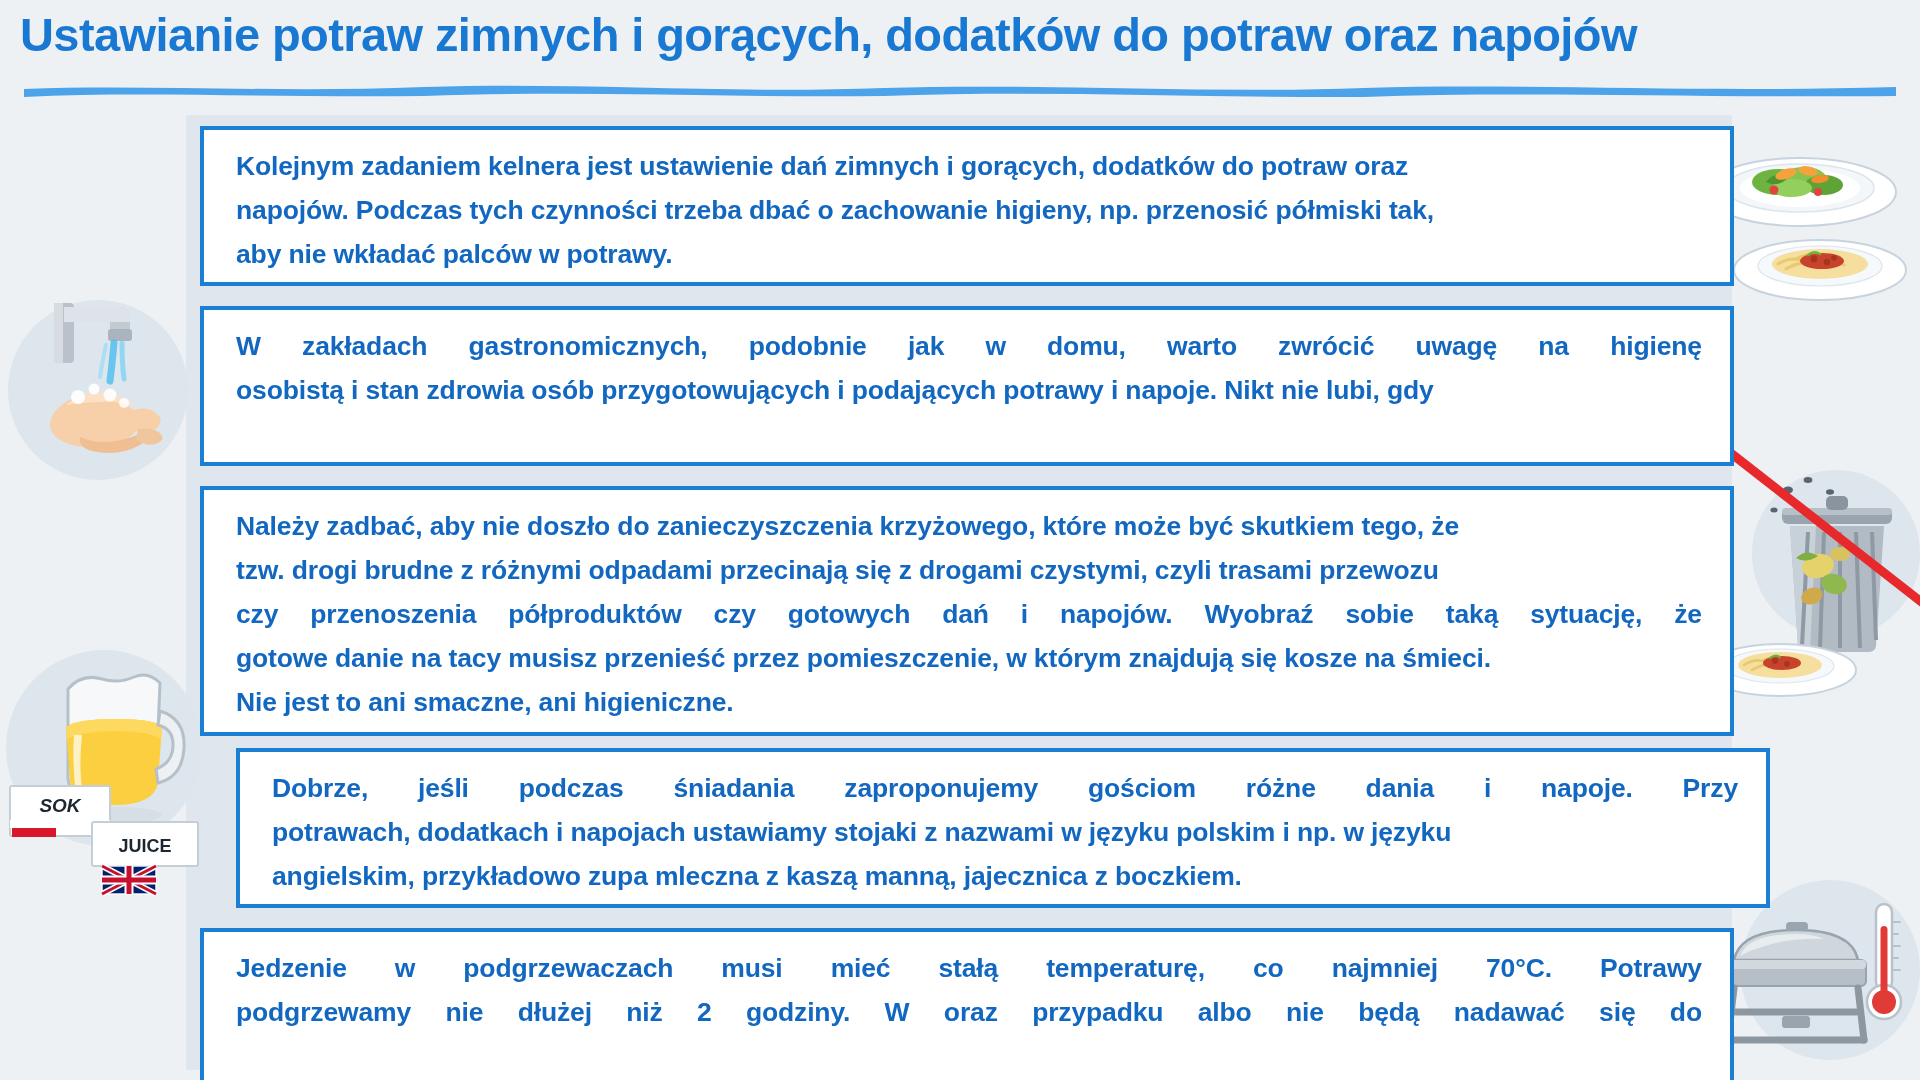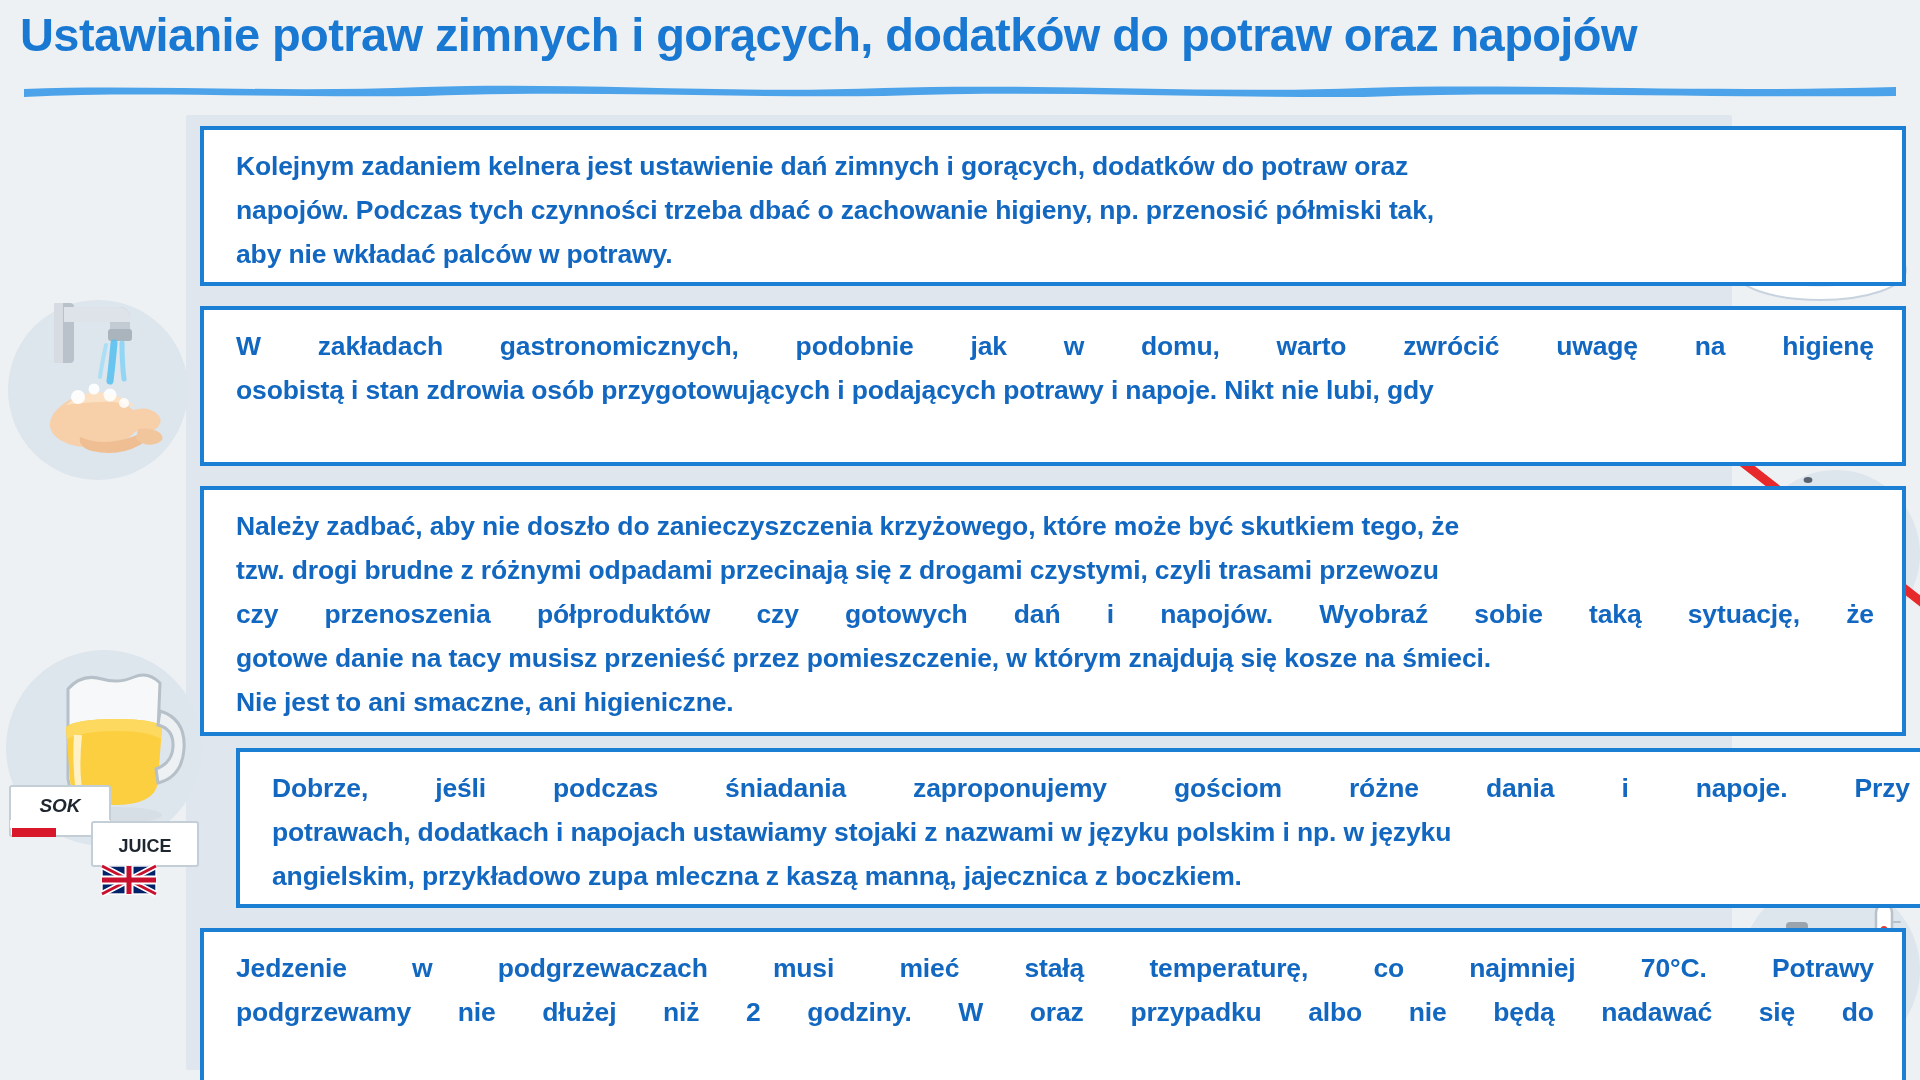--- a/index.html
+++ b/index.html
@@ -49,21 +49,21 @@
     background:#dfe6ee;
     border-radius:2px;
   }
 
   
   .box {
     position:absolute;
     background:#ffffff;
     border:4px solid #1b7fd4;
     left:200px;
-    width:1706px;
+    width:1534px;
     padding:14px 28px 12px 32px;
   }
   .box .ln {
     color:#1267c0;
     font-weight:bold;
     font-size:26.5px;
     line-height:44px;
     letter-spacing:-0.15px;
     white-space:nowrap;
     font-family:"Liberation Sans", sans-serif;

